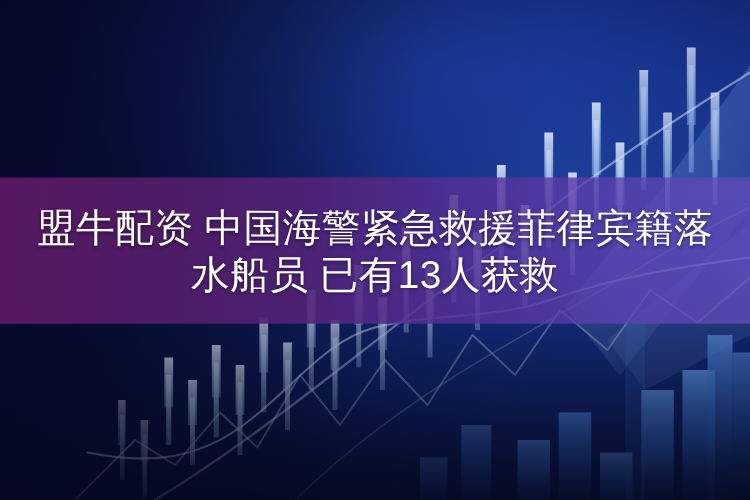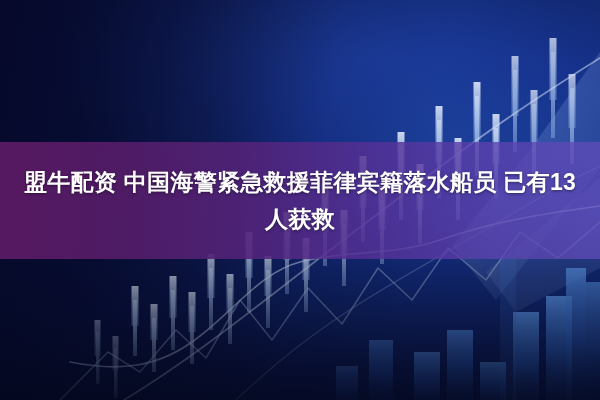--- a/index.html
+++ b/index.html
@@ -63,23 +63,23 @@
         rgba(98,76,186,0.74) 100%);
     display: flex;
     align-items: center;
     justify-content: center;
   }
   .band-title {
     width: 560px;
     margin: 0;
     text-align: center;
     color: #ffffff;
-    font-size: 23px;
+    font-size: 31px;
     line-height: 37px;
-    font-weight: 700;
+    font-weight: 400;
     letter-spacing: 0.3px;
     text-shadow: 0 1px 3px rgba(0,0,0,0.45);
   }
 </style>
 </head>
 <body>
 
 <div id="banner">
 
   <div class="bg-base"></div>

